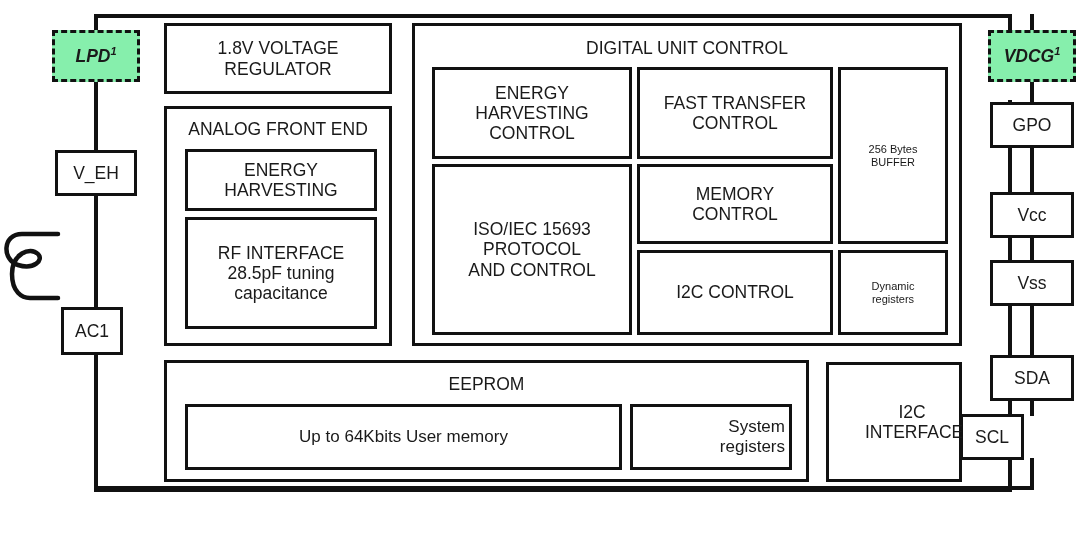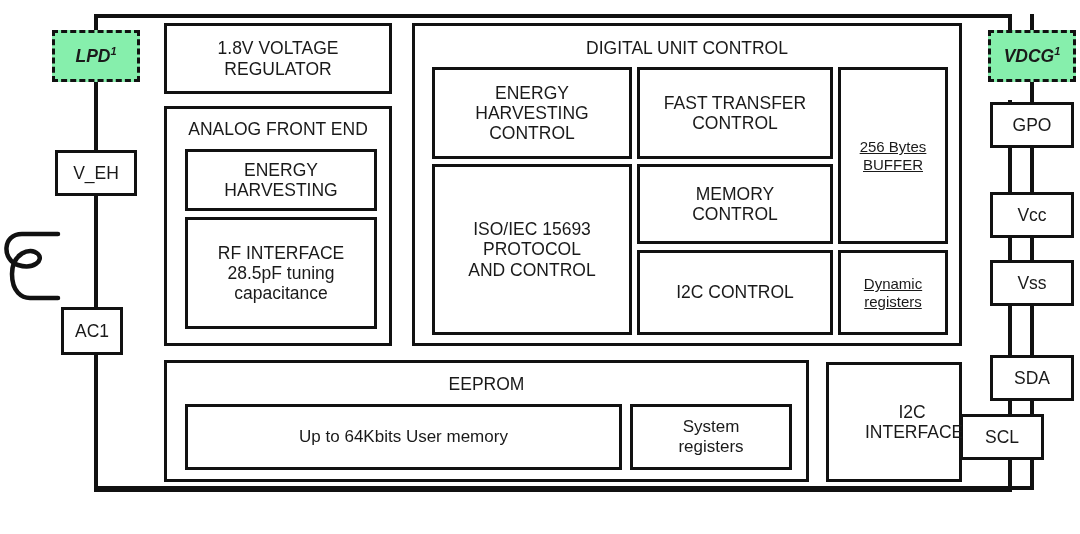--- a/index.html
+++ b/index.html
@@ -34,21 +34,21 @@
     z-index:3;
   }
   .group > .grouplabel{
     position:absolute;left:0;right:0;
     text-align:center;
     z-index:4;
   }
 
   
   .t-cap      {font-size:17.5px;}
-  .t-blocksm  {font-size:15px;text-decoration:underline;}
+  .t-blocksm  {font-size:11px;}
   .t-pin      {font-size:17.5px;}
   .t-mixed    {font-size:17px;}
 
   
   .dashbox{
     position:absolute;
     border:3px dashed #111;
     background:#86efac;
     box-sizing:border-box;
     display:flex;align-items:center;justify-content:center;
@@ -115,21 +115,21 @@
   </div>
   <div class="box t-pin" style="left:990px;top:192px;width:84px;height:46px;">
     <span class="lbl">Vcc</span>
   </div>
   <div class="box t-pin" style="left:990px;top:260px;width:84px;height:46px;">
     <span class="lbl">Vss</span>
   </div>
   <div class="box t-pin" style="left:990px;top:355px;width:84px;height:46px;">
     <span class="lbl">SDA</span>
   </div>
-  <div class="box t-pin" style="left:960px;top:414px;width:84px;height:46px;">
+  <div class="box t-pin" style="left:960px;top:414px;width:64px;height:46px;">
     <span class="lbl">SCL</span>
   </div>
 
   <div class="wire wv" style="left:94px;top:14px;height:18px;"></div>
   <div class="wire wv" style="left:94px;top:80px;height:72px;"></div>
   <div class="wire wv" style="left:94px;top:194px;height:22px;"></div>
   <div class="wire wv" style="left:94px;top:260px;height:21px;"></div>
   <div class="wire wv" style="left:94px;top:325px;height:165px;"></div>
 
   <div class="wire wv" style="left:1030px;top:14px;height:18px;"></div>
@@ -193,21 +193,21 @@
       <span class="lbl" style="white-space:pre-line;">Dynamic
 registers</span>
     </div>
   </div>
 
   <div class="group" style="left:164px;top:360px;width:645px;height:122px;">
     <div class="grouplabel t-cap" style="top:11px;">EEPROM</div>
     <div class="box t-mixed" style="left:18px;top:41px;width:437px;height:66px;">
       <span class="lbl" style="white-space:pre-line;">Up to 64Kbits User memory</span>
     </div>
-    <div class="box t-mixed" style="left:463px;top:41px;width:162px;height:66px;">
+    <div class="box t-mixed" style="left:463px;top:41px;width:162px;height:66px;text-align:right;">
       <span class="lbl" style="white-space:pre-line;">System
 registers</span>
     </div>
   </div>
 
   <div class="box t-cap" style="left:826px;top:362px;width:136px;height:120px;padding-left:36px;">
     <span class="lbl" style="white-space:pre-line;">I2C
 INTERFACE</span>
   </div>
 

